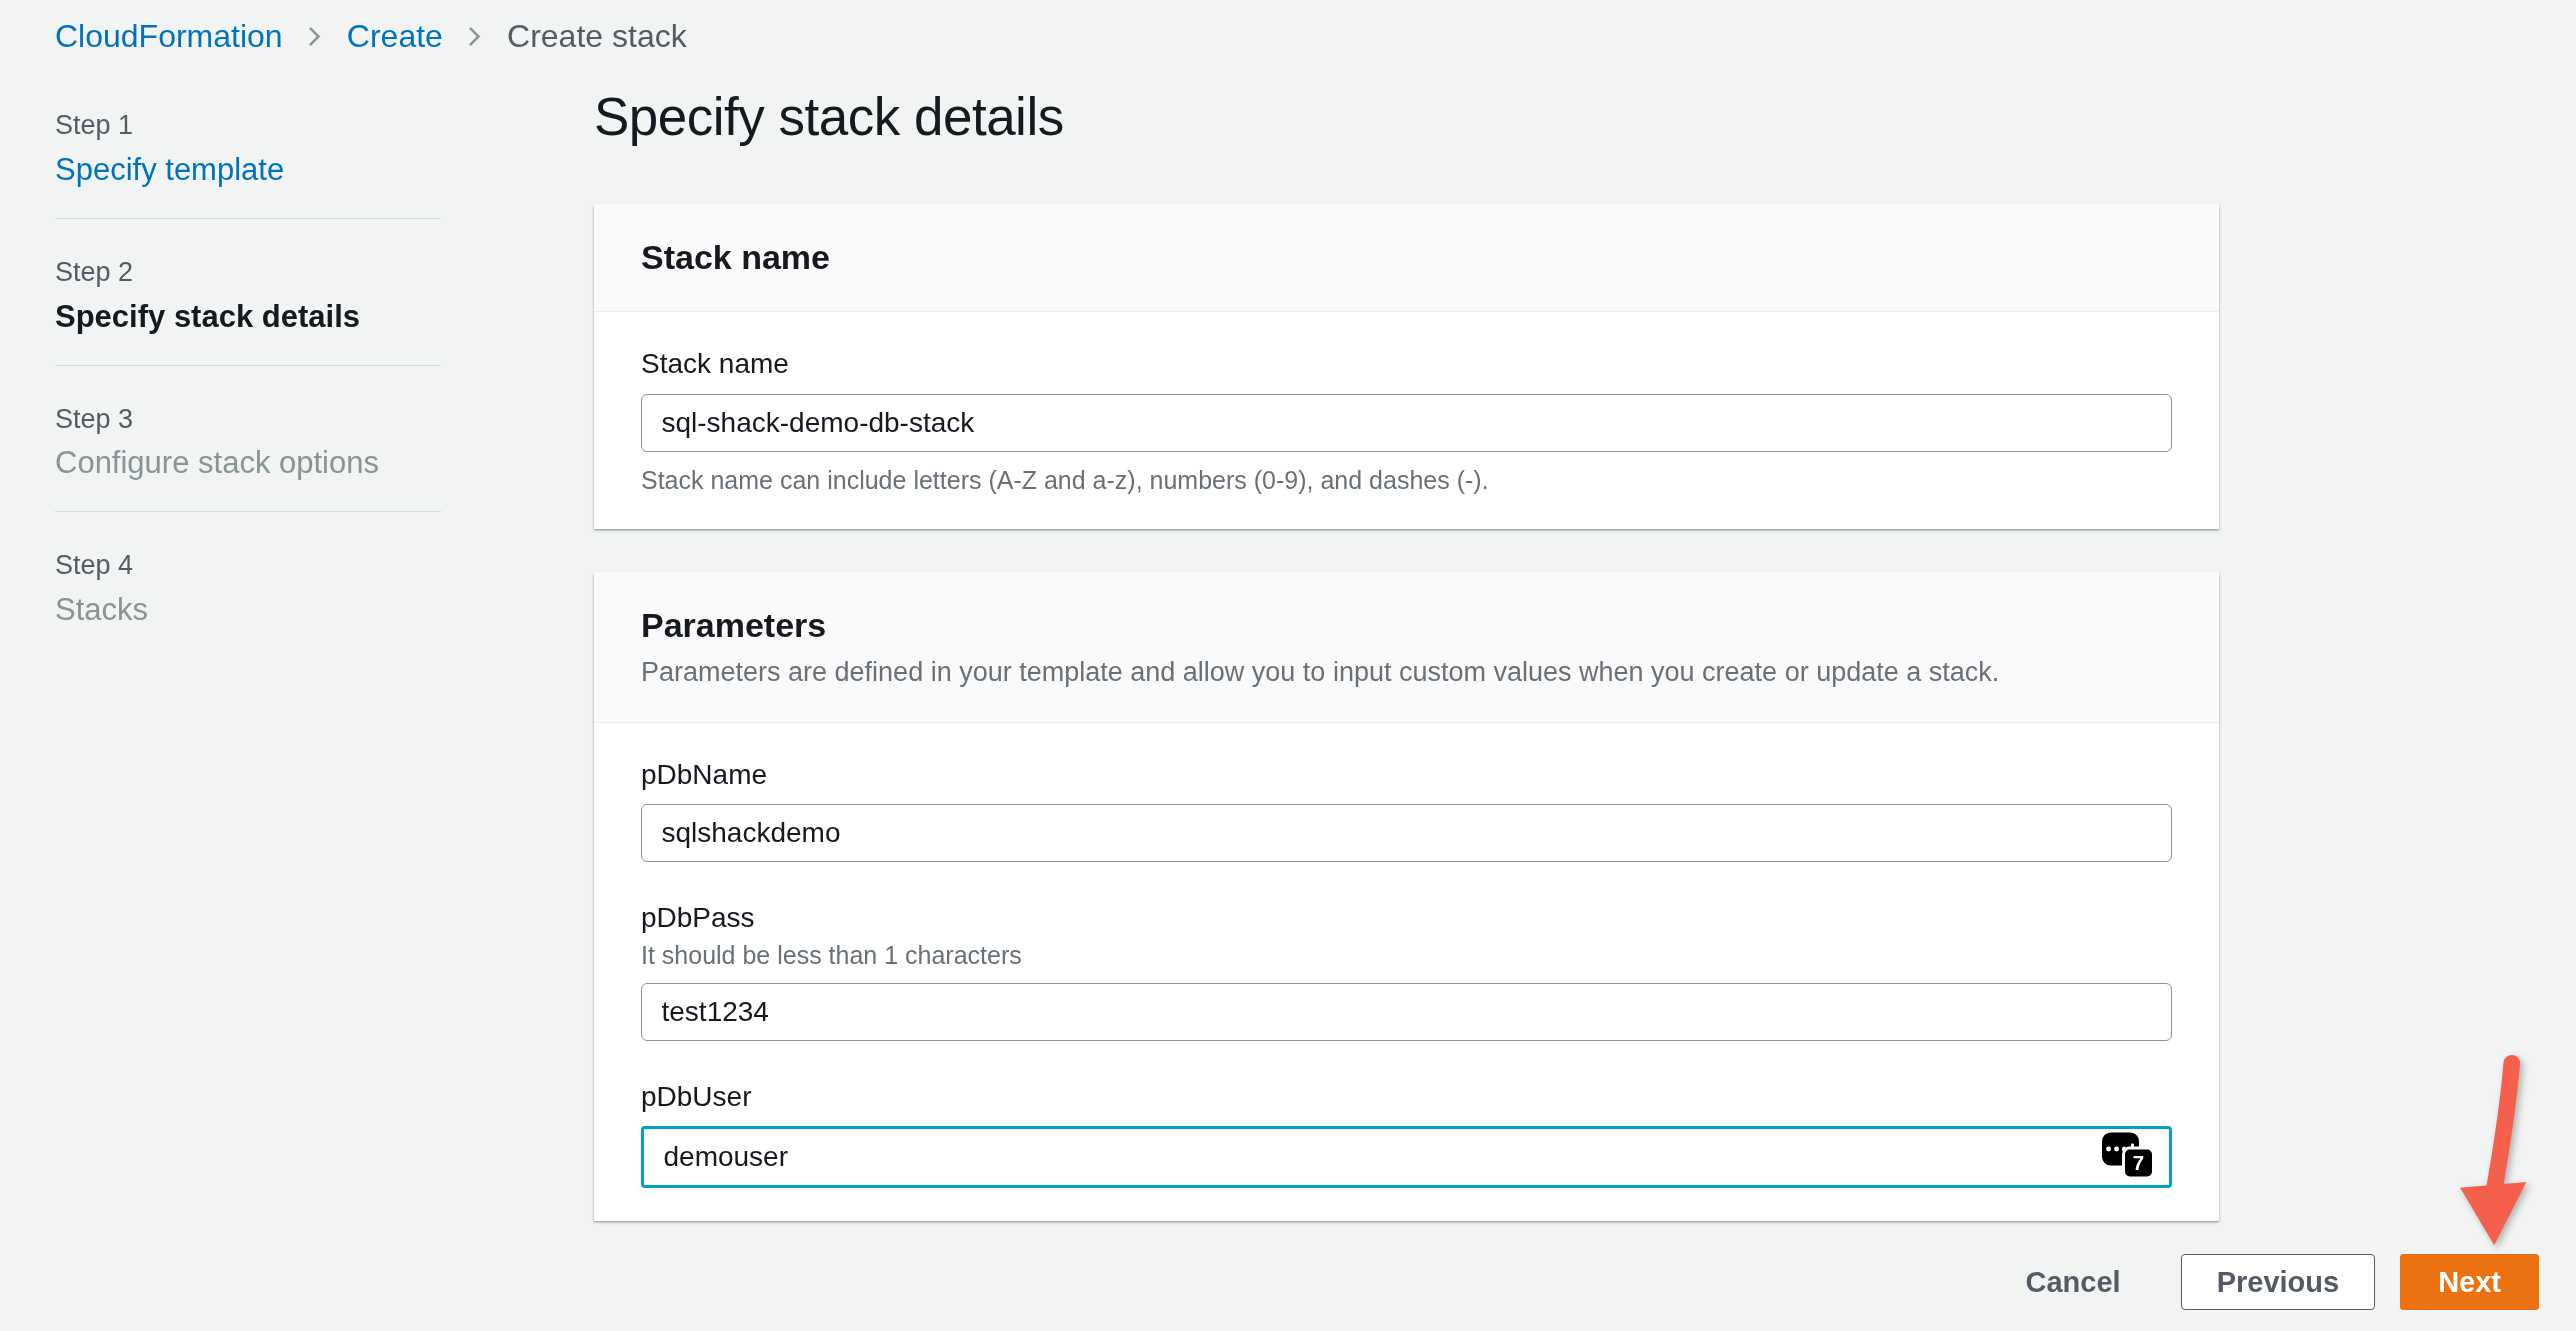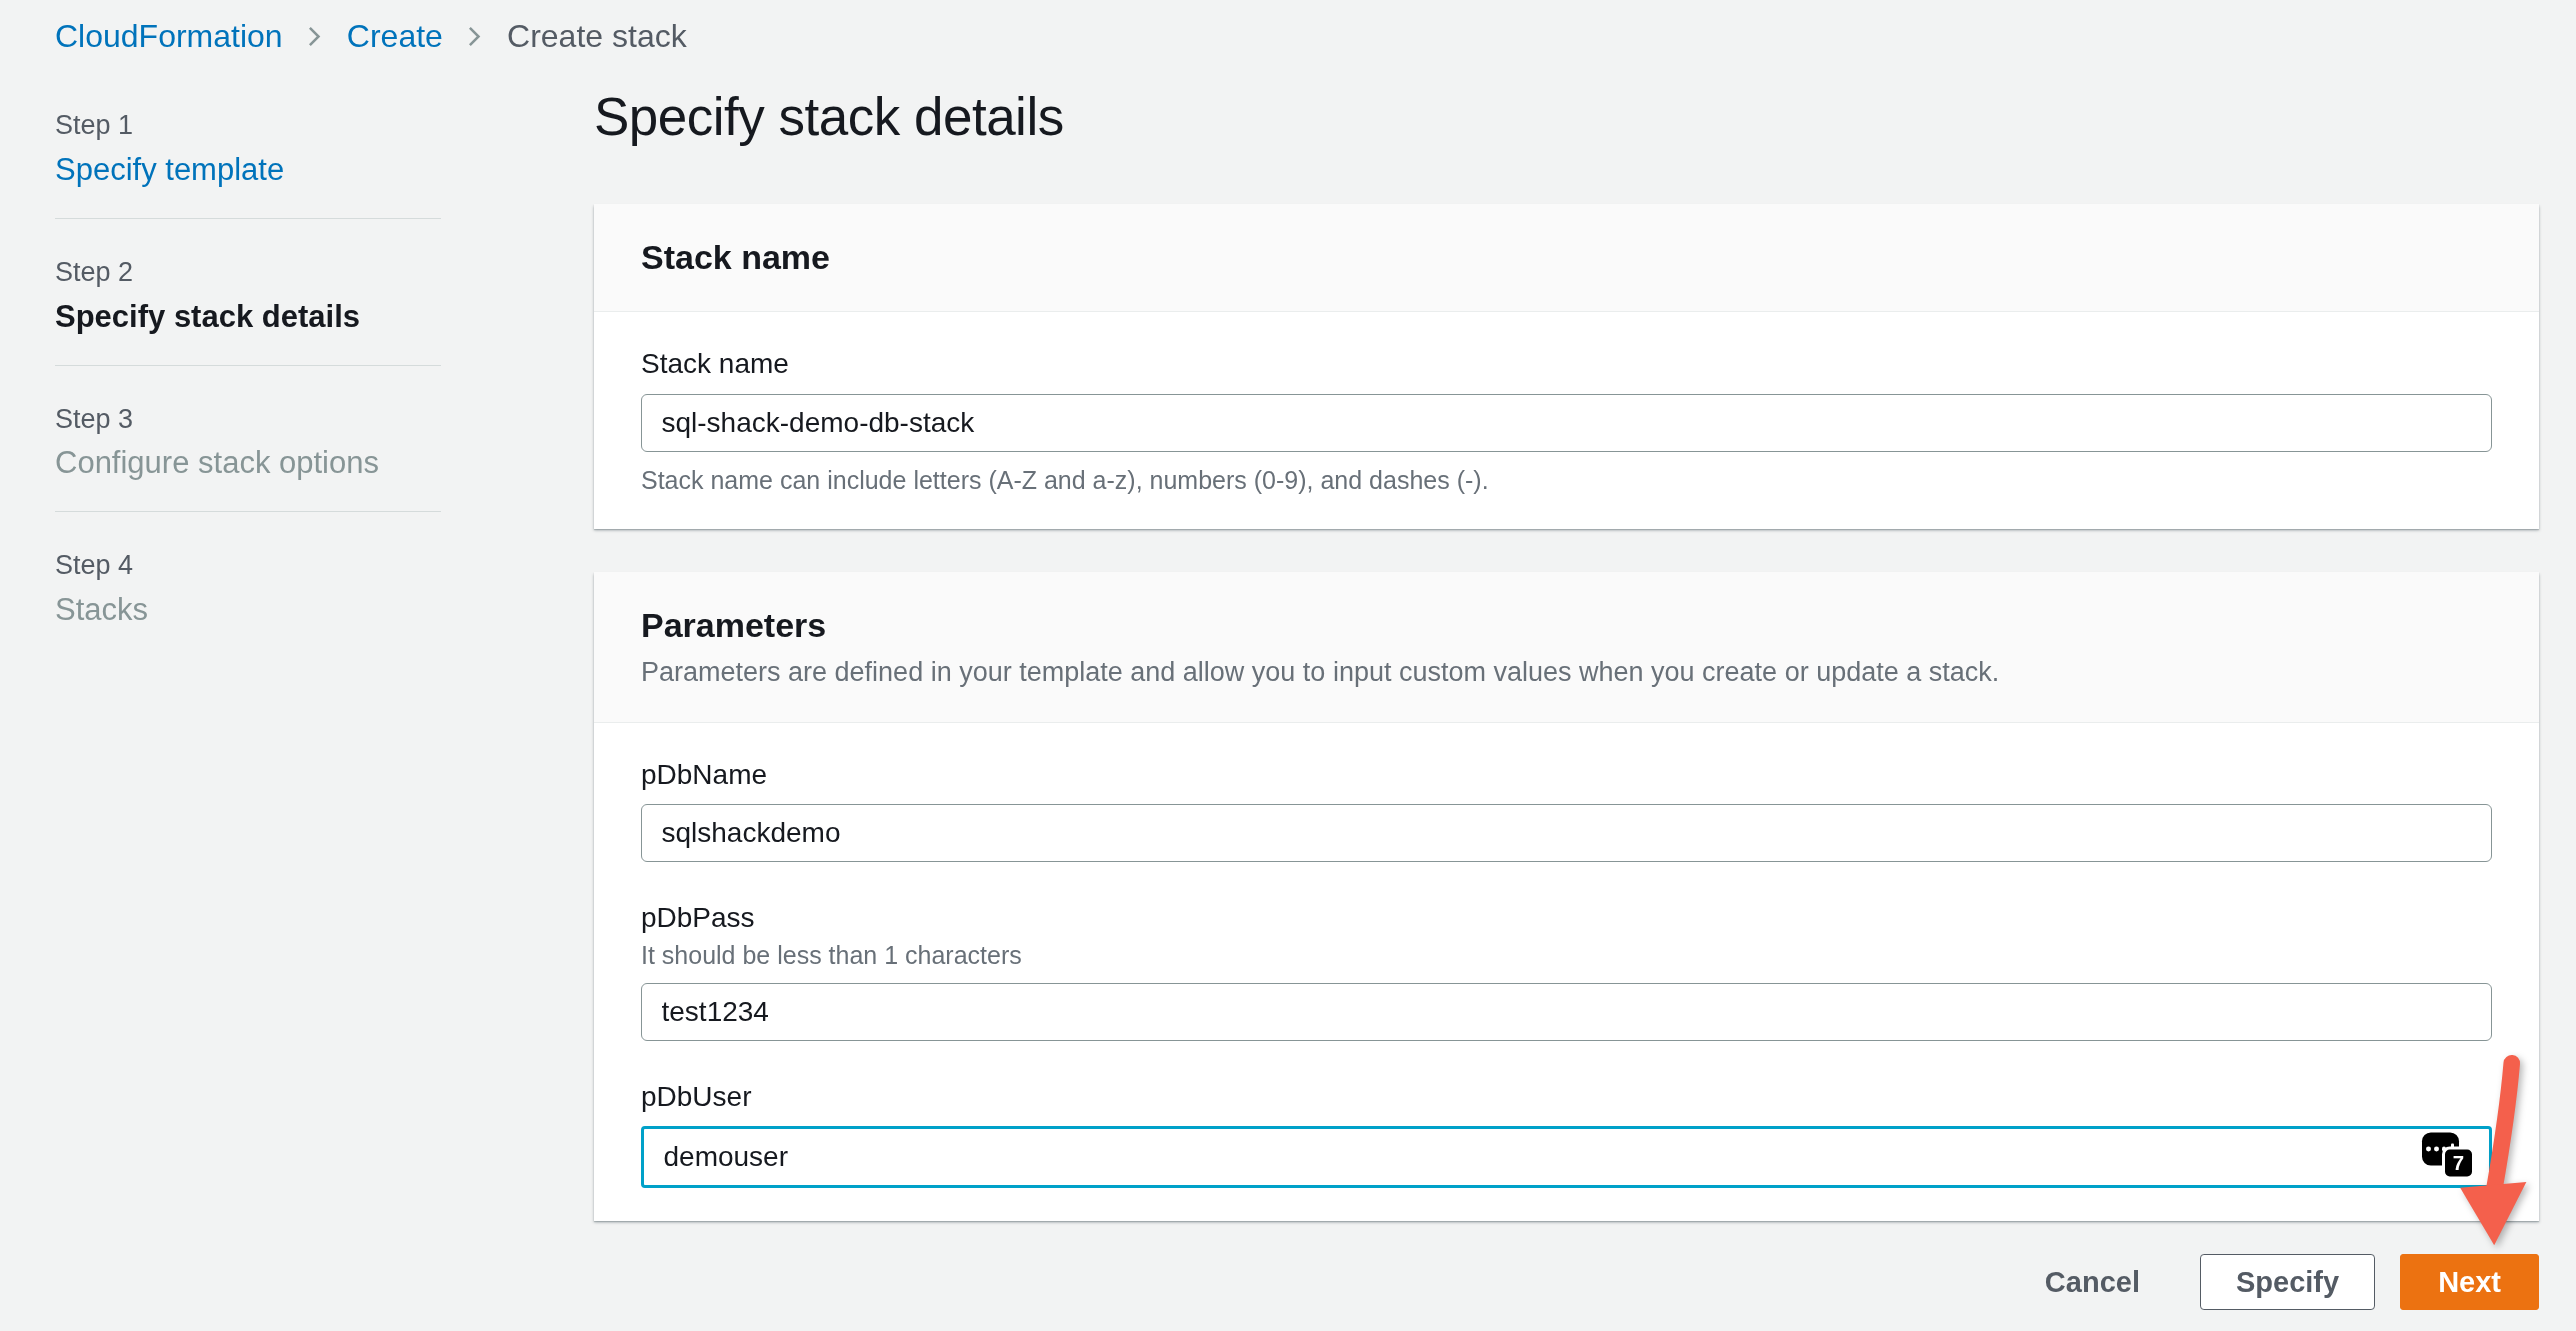--- a/index.html
+++ b/index.html
@@ -21,21 +21,21 @@
   .step-label{font-size:27px;line-height:33px;color:#545b64;margin-bottom:7.8px;}
   .step-title{font-size:31px;line-height:39px;display:block;text-decoration:none;}
   .step-title.link{color:#0073bb;cursor:pointer;}
   .step-title.active{font-weight:700;color:#16191f;}
   .step-title.upcoming{color:#879596;}
   .step-divider{border:none;border-top:1.9px solid #d5dbdb;margin:29px 0 37px 0;}
   
   .main{position:absolute;left:594px;top:0;width:1945px;height:1332px;}
   .page-h1{position:absolute;top:86px;left:0;margin:0;font-size:53px;font-weight:400;color:#16191f;letter-spacing:-0.5px;}
   .card{
-    position:absolute;left:0;width:1945px;background:#ffffff;
+    position:absolute;left:0;width:1625px;background:#ffffff;
     box-shadow:0 1.9px 2.9px rgba(0,28,36,0.30), 0 1px 1px rgba(0,28,36,0.15);
   }
   #card-stackname{top:204px;}
   #card-params{top:572px;}
   .card-header{background:#fafafa;padding:33px 47px;border-bottom:1.9px solid #eaeded;}
   .card-title{margin:0;font-size:34px;line-height:41px;font-weight:700;color:#16191f;}
   .card-desc{margin:9.7px 0 0 0;font-size:27px;line-height:33px;color:#687078;}
   .card-body{padding:35px 47px 33px 47px;}
   .field{margin-bottom:39px;}
   .field:last-child{margin-bottom:0;}
@@ -165,21 +165,21 @@
               <span class="pm-small">7</span>
             </span>
           </div>
         </div>
 
       </div>
     </section>
 
     <div class="footer-actions">
       <button class="btn btn-cancel">Cancel</button>
-      <button class="btn btn-previous">Specify</button>
+      <button class="btn btn-previous">Previous</button>
       <button class="btn btn-next">Next</button>
     </div>
   </main>
 
   <svg class="arrow-svg" width="2576" height="1332" viewBox="0 0 2646 1368">
     <g class="arrow-shape">
       <path d="M2580,1092 C2576,1140 2569,1182 2562,1222" stroke="#f4604c" stroke-width="17" fill="none" stroke-linecap="round"></path>
       <path d="M2527,1220 L2595,1214 L2562,1279 Z" fill="#f4604c"></path>
     </g>
   </svg>

